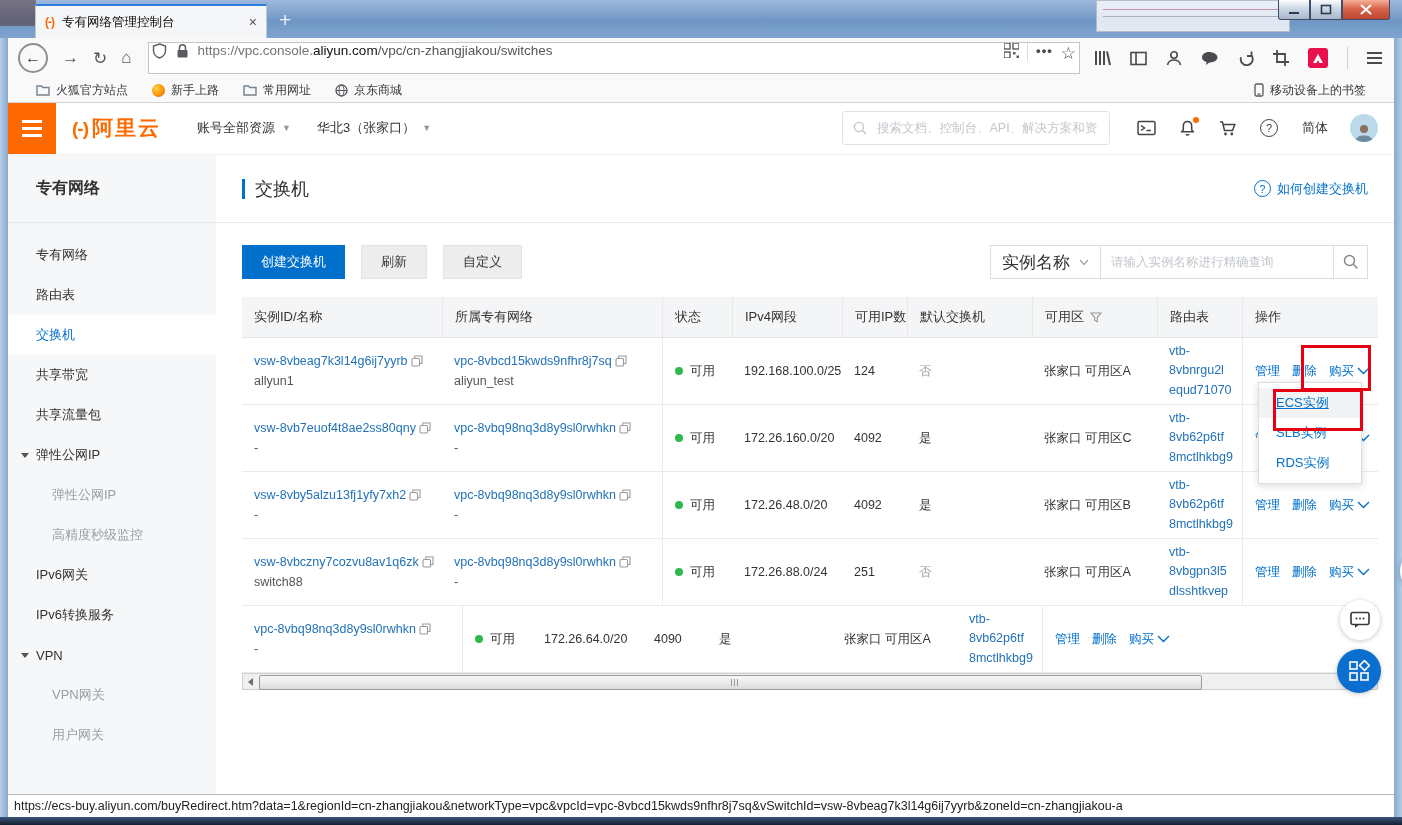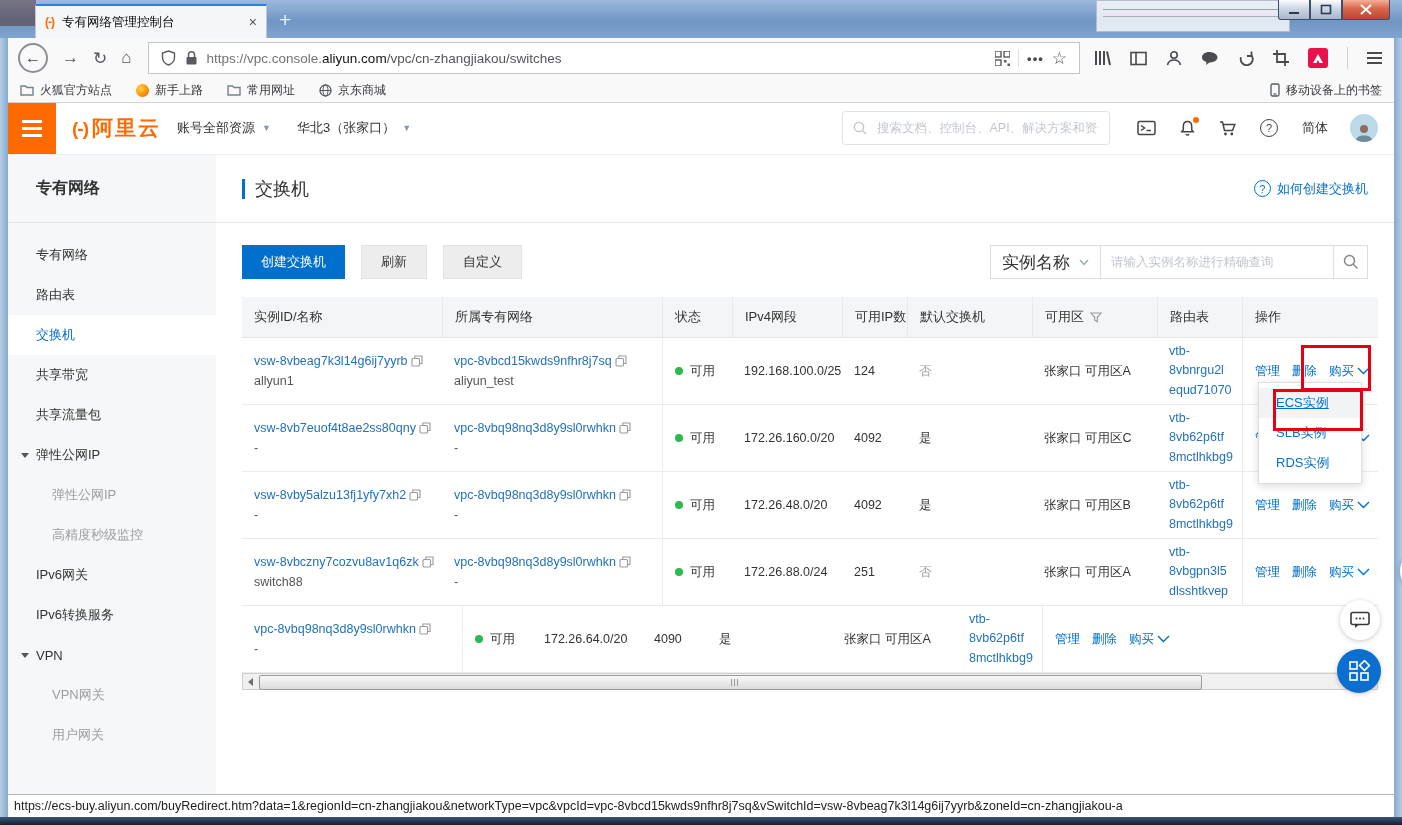--- a/index.html
+++ b/index.html
@@ -21,44 +21,44 @@
   
   .tab{position:absolute;left:35px;top:4px;width:232px;height:34px;background:#f5f6f7;border:1px solid #c3c6cb;border-bottom:none;border-top:2px solid #2e7de1;display:flex;align-items:center;padding:0 9px;box-sizing:border-box;z-index:4;}
   .favicon{color:#ff6a00;font-weight:bold;font-size:12px;letter-spacing:-1px;}
   .tab-title{flex:1;margin-left:8px;font-size:12.5px;color:#0c0c0d;white-space:nowrap;overflow:hidden;}
   .tab-close{color:#55555c;font-size:14px;margin-left:6px;}
   .newtab{position:absolute;left:279px;top:8px;font-size:21px;color:#e7eef8;z-index:4;}
   
   .navbar{position:absolute;left:8px;right:8px;top:38px;height:40px;background:#f9f9fa;display:flex;align-items:center;z-index:3;}
   .nav-ic{color:#55555c;font-size:17px;margin-left:14px;}
   .nav-back{width:30px;height:30px;border:2px solid #8e8e96;border-radius:50%;display:flex;align-items:center;justify-content:center;font-size:16px;color:#3e3e44;margin-left:10px;box-sizing:border-box;background:#f9f9fa;}
-  .urlbar{flex:1;height:30px;margin:0 14px 0 16px;background:#fff;border:1px solid #c5c5c9;display:flex;align-items:center;padding:0 12px;gap:8px;}
+  .urlbar{flex:1;height:30px;margin:0 14px 0 16px;background:#fff;border:1px solid #c5c5c9;display:flex;align-items:flex-start;padding:0 3px;gap:8px;}
   .url-text{flex:1;font-size:13.5px;white-space:nowrap;overflow:hidden;}
   .url-dim{color:#737377;} .url-host{color:#111;} .url-path{color:#55555a;}
   .url-sep{width:1px;height:18px;background:#ddd;}
   .dots{color:#4a4a4f;font-size:13px;letter-spacing:1px;font-weight:bold;}
   .star{color:#4a4a4f;font-size:17px;}
   .nav-right{display:flex;align-items:center;gap:19px;margin-right:12px;}
   .ext-flag{width:20px;height:20px;border-radius:3px;background:#e8114b;display:flex;align-items:center;justify-content:center;}
   .vline{width:1px;height:22px;background:#d0d0d4;}
   .burger span{display:block;width:15px;height:2px;background:#4a4a4f;margin:3px 0;}
   
-  .bmbar{position:absolute;left:8px;right:8px;top:78px;height:24px;background:#f9f9fa;border-bottom:1px solid #d3d3d7;display:flex;align-items:center;padding:0 12px;font-size:12px;color:#38383d;gap:24px;z-index:3;}
+  .bmbar{position:absolute;left:8px;right:8px;top:78px;height:24px;background:#f9f9fa;border-bottom:1px solid #d3d3d7;display:flex;align-items:center;padding:0 28px;font-size:12px;color:#38383d;gap:24px;z-index:3;}
   .bm{display:flex;align-items:center;gap:6px;}
   .ffball{width:13px;height:13px;border-radius:50%;background:radial-gradient(circle at 35% 35%,#ffd24a,#ff9400 55%,#df4a1f);}
   .bm-right{margin-left:auto;display:flex;align-items:center;gap:6px;}
   
   .console{position:absolute;left:8px;right:8px;top:102px;bottom:30px;background:#fff;display:flex;flex-direction:column;}
   .chead{height:52px;min-height:52px;display:flex;align-items:center;border-bottom:1px solid #efefef;}
   .menu-sq{width:48px;height:52px;background:#ff6a00;display:flex;flex-direction:column;align-items:center;justify-content:center;gap:4px;}
   .menu-sq i{width:20px;height:3px;background:#fff;}
   .logo{display:flex;align-items:baseline;margin-left:16px;}
   .logo-mark{color:#ff6a00;font-weight:bold;font-size:19px;letter-spacing:-1px;}
   .logo-text{color:#ff6a00;font-weight:bold;font-size:21px;margin-left:4px;letter-spacing:2px;}
-  .scope{display:flex;align-items:center;gap:7px;font-size:13px;color:#333;margin-left:16px;}
+  .scope{display:flex;align-items:center;gap:7px;font-size:13px;color:#333;margin-left:36px;}
   .scope .car{color:#8b9aa8;font-size:9px;}
   .hsearch{margin-left:auto;width:268px;height:34px;border:1px solid #e3e3e5;border-radius:3px;display:flex;align-items:center;padding:0 10px;gap:8px;box-sizing:border-box;}
   .hsearch input{border:none;outline:none;flex:1;font-size:12.5px;color:#333;font-family:inherit;}
   .hsearch input::placeholder{color:#c3c7cc;}
   .hnav{display:flex;gap:27px;margin-left:30px;font-size:13px;color:#333;}
   .hicons{display:flex;align-items:center;gap:23px;margin-left:27px;}
   .bellwrap{position:relative;}
   .belldot{position:absolute;right:-3px;top:-3px;width:6px;height:6px;border-radius:50%;background:#ff6a00;}
   .lang{font-size:13px;color:#333;margin-left:24px;}
   .avatar{width:28px;height:28px;border-radius:50%;background:#bcd9ea;margin:0 16px 0 22px;display:flex;align-items:flex-end;justify-content:center;overflow:hidden;}

